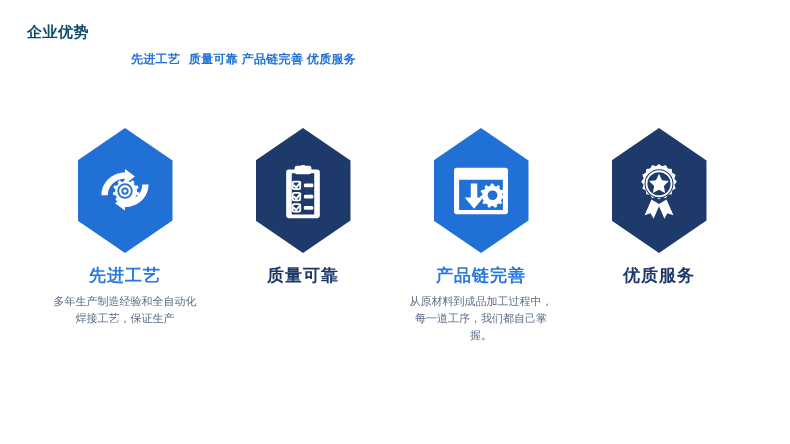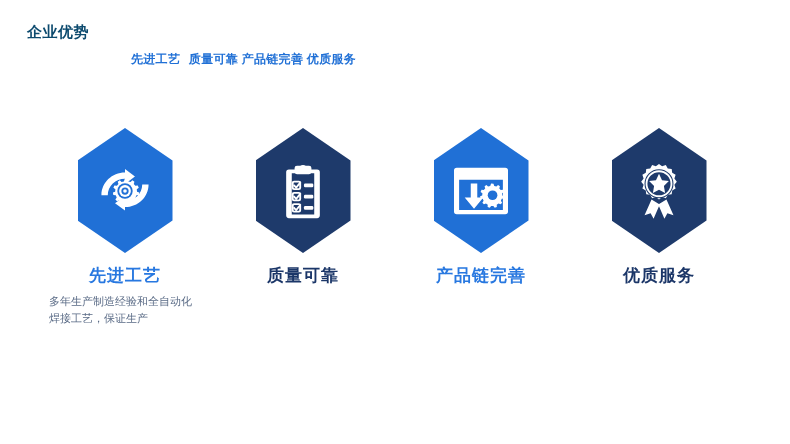--- a/index.html
+++ b/index.html
@@ -91,20 +91,21 @@
     letter-spacing: 1px;
     line-height: 22px;
     white-space: nowrap;
   }
   .card-title.blue { color: #2878e0; }
   .card-title.navy { color: #1b3668; }
 
   .card-desc {
     margin-top: 6px;
     width: 152px;
+    text-align: center;
     font-family: "Liberation Serif", "DejaVu Serif", serif;
     font-size: 11px;
     line-height: 17px;
     color: #5a6b86;
   }
 </style>
 </head>
 <body>
 
 <div class="header">
@@ -182,20 +183,21 @@
 
             <path d="M20 21 h7 v15 h6.5 L23.5 48 L13.5 36 H20 Z"></path>
 
             <path d="M42 21 l2.4 0.3 0.85 2.35 2.3 0.55 1.75 -1.7 2.0 1.4 -0.65 2.35 1.55 1.75 2.4 -0.25 1.0 2.25 -1.95 1.45 0.2 2.35 2.25 0.95 -0.4 2.4 -2.4 0.2 -0.95 2.15 1.35 2.0 -1.65 1.8 -2.25 -0.95 -1.9 1.4 0.15 2.4 -2.3 0.85 -1.5 -1.9 -2.35 0 -1.5 1.9 -2.3 -0.85 0.15 -2.4 -1.9 -1.4 -2.25 0.95 -1.65 -1.8 1.35 -2.0 -0.95 -2.15 -2.4 -0.2 -0.4 -2.4 2.25 -0.95 0.2 -2.35 -1.95 -1.45 1.0 -2.25 2.4 0.25 1.55 -1.75 -0.65 -2.35 2.0 -1.4 1.75 1.7 2.3 -0.55 0.85 -2.35 Z"></path>
             <circle cx="43.4" cy="33.6" r="5.2" fill="#2070d6"></circle>
           </g>
         </svg>
       </span>
     </div>
     <div class="card-title blue">产品链完善</div>
+    <div class="card-desc">从原材料到成品加工过程中，每一道工序，我们都自己掌握。</div>
   </div>
 
   <div class="card">
     <div class="hex navy">
       <span>
         <svg width="56" height="58" viewBox="0 0 60 62">
           <g fill="#ffffff">
 
             <path d="M22 40 l-7.5 17 6.5 -2.2 3.2 5.8 6.6 -15.2 Z"></path>
             <path d="M38 40 l7.5 17 -6.5 -2.2 -3.2 5.8 -6.6 -15.2 Z"></path>

